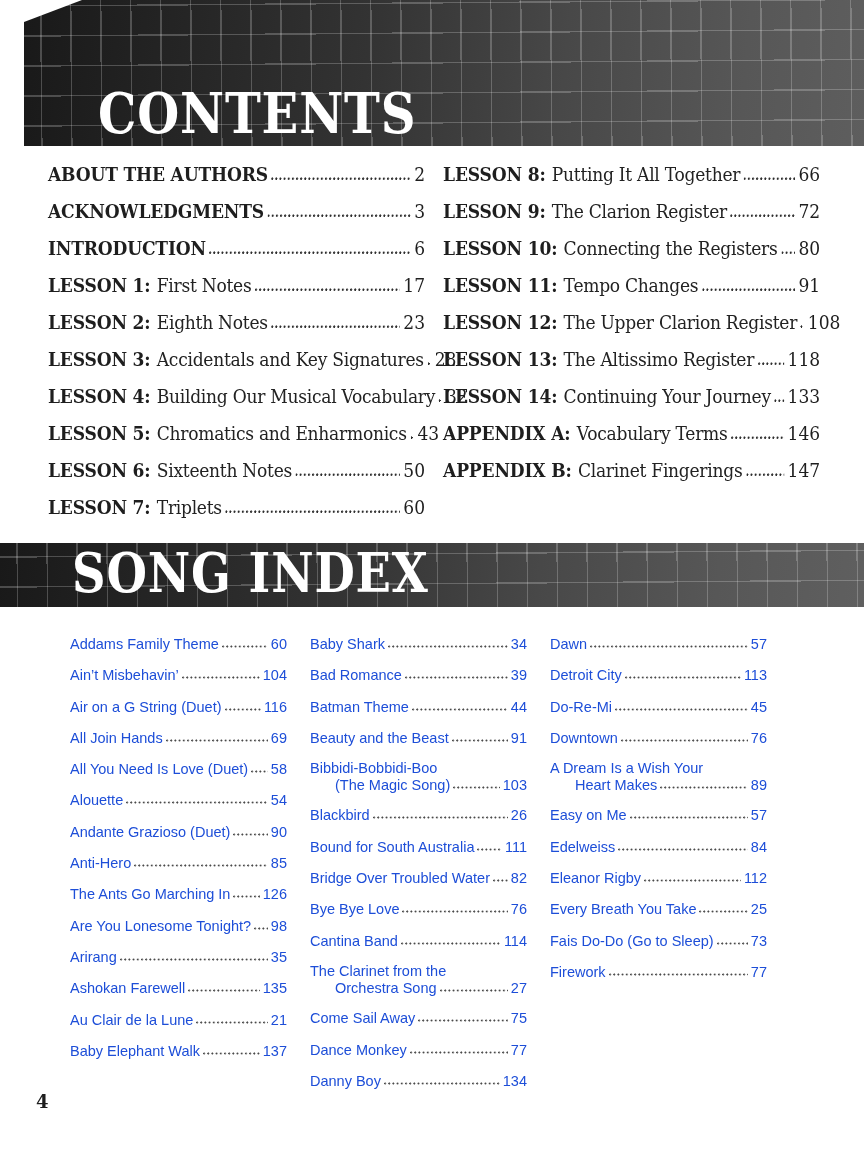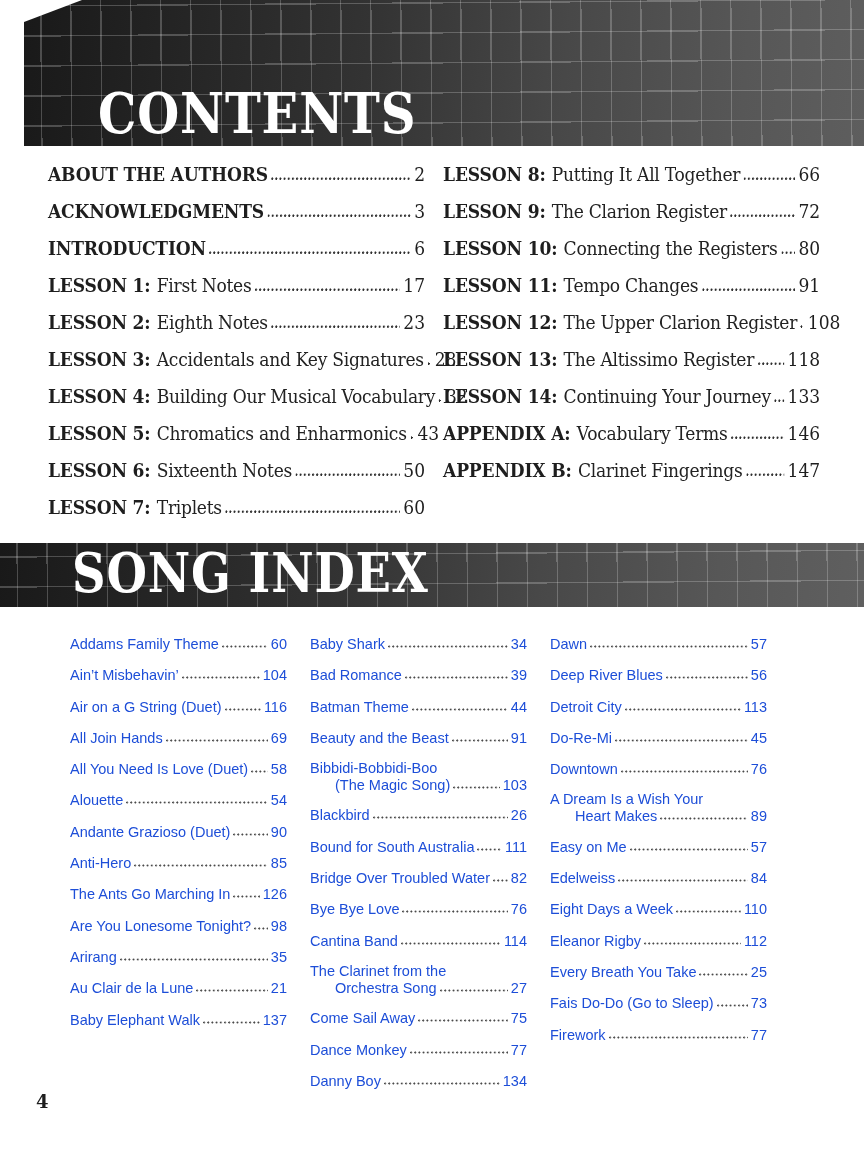--- a/index.html
+++ b/index.html
@@ -262,20 +262,27 @@
         </div>
         <div class="song-entry">
           <div class="song-line">
             <span>Arirang</span>
             <span class="song-leader"></span>
             <span class="song-page">35</span>
           </div>
         </div>
         <div class="song-entry">
           <div class="song-line">
+            <span>Ashokan Farewell</span>
+            <span class="song-leader"></span>
+            <span class="song-page">135</span>
+          </div>
+        </div>
+        <div class="song-entry">
+          <div class="song-line">
             <span>Au Clair de la Lune</span>
             <span class="song-leader"></span>
             <span class="song-page">21</span>
           </div>
         </div>
         <div class="song-entry">
           <div class="song-line">
             <span>Baby Elephant Walk</span>
             <span class="song-leader"></span>
             <span class="song-page">137</span>
@@ -391,27 +398,20 @@
     <div class="song-col">
         <div class="song-entry">
           <div class="song-line">
             <span>Dawn</span>
             <span class="song-leader"></span>
             <span class="song-page">57</span>
           </div>
         </div>
         <div class="song-entry">
           <div class="song-line">
-            <span>Deep River Blues</span>
-            <span class="song-leader"></span>
-            <span class="song-page">56</span>
-          </div>
-        </div>
-        <div class="song-entry">
-          <div class="song-line">
             <span>Detroit City</span>
             <span class="song-leader"></span>
             <span class="song-page">113</span>
           </div>
         </div>
         <div class="song-entry">
           <div class="song-line">
             <span>Do-Re-Mi</span>
             <span class="song-leader"></span>
             <span class="song-page">45</span>
@@ -443,27 +443,20 @@
         </div>
         <div class="song-entry">
           <div class="song-line">
             <span>Edelweiss</span>
             <span class="song-leader"></span>
             <span class="song-page">84</span>
           </div>
         </div>
         <div class="song-entry">
           <div class="song-line">
-            <span>Eight Days a Week</span>
-            <span class="song-leader"></span>
-            <span class="song-page">110</span>
-          </div>
-        </div>
-        <div class="song-entry">
-          <div class="song-line">
             <span>Eleanor Rigby</span>
             <span class="song-leader"></span>
             <span class="song-page">112</span>
           </div>
         </div>
         <div class="song-entry">
           <div class="song-line">
             <span>Every Breath You Take</span>
             <span class="song-leader"></span>
             <span class="song-page">25</span>

